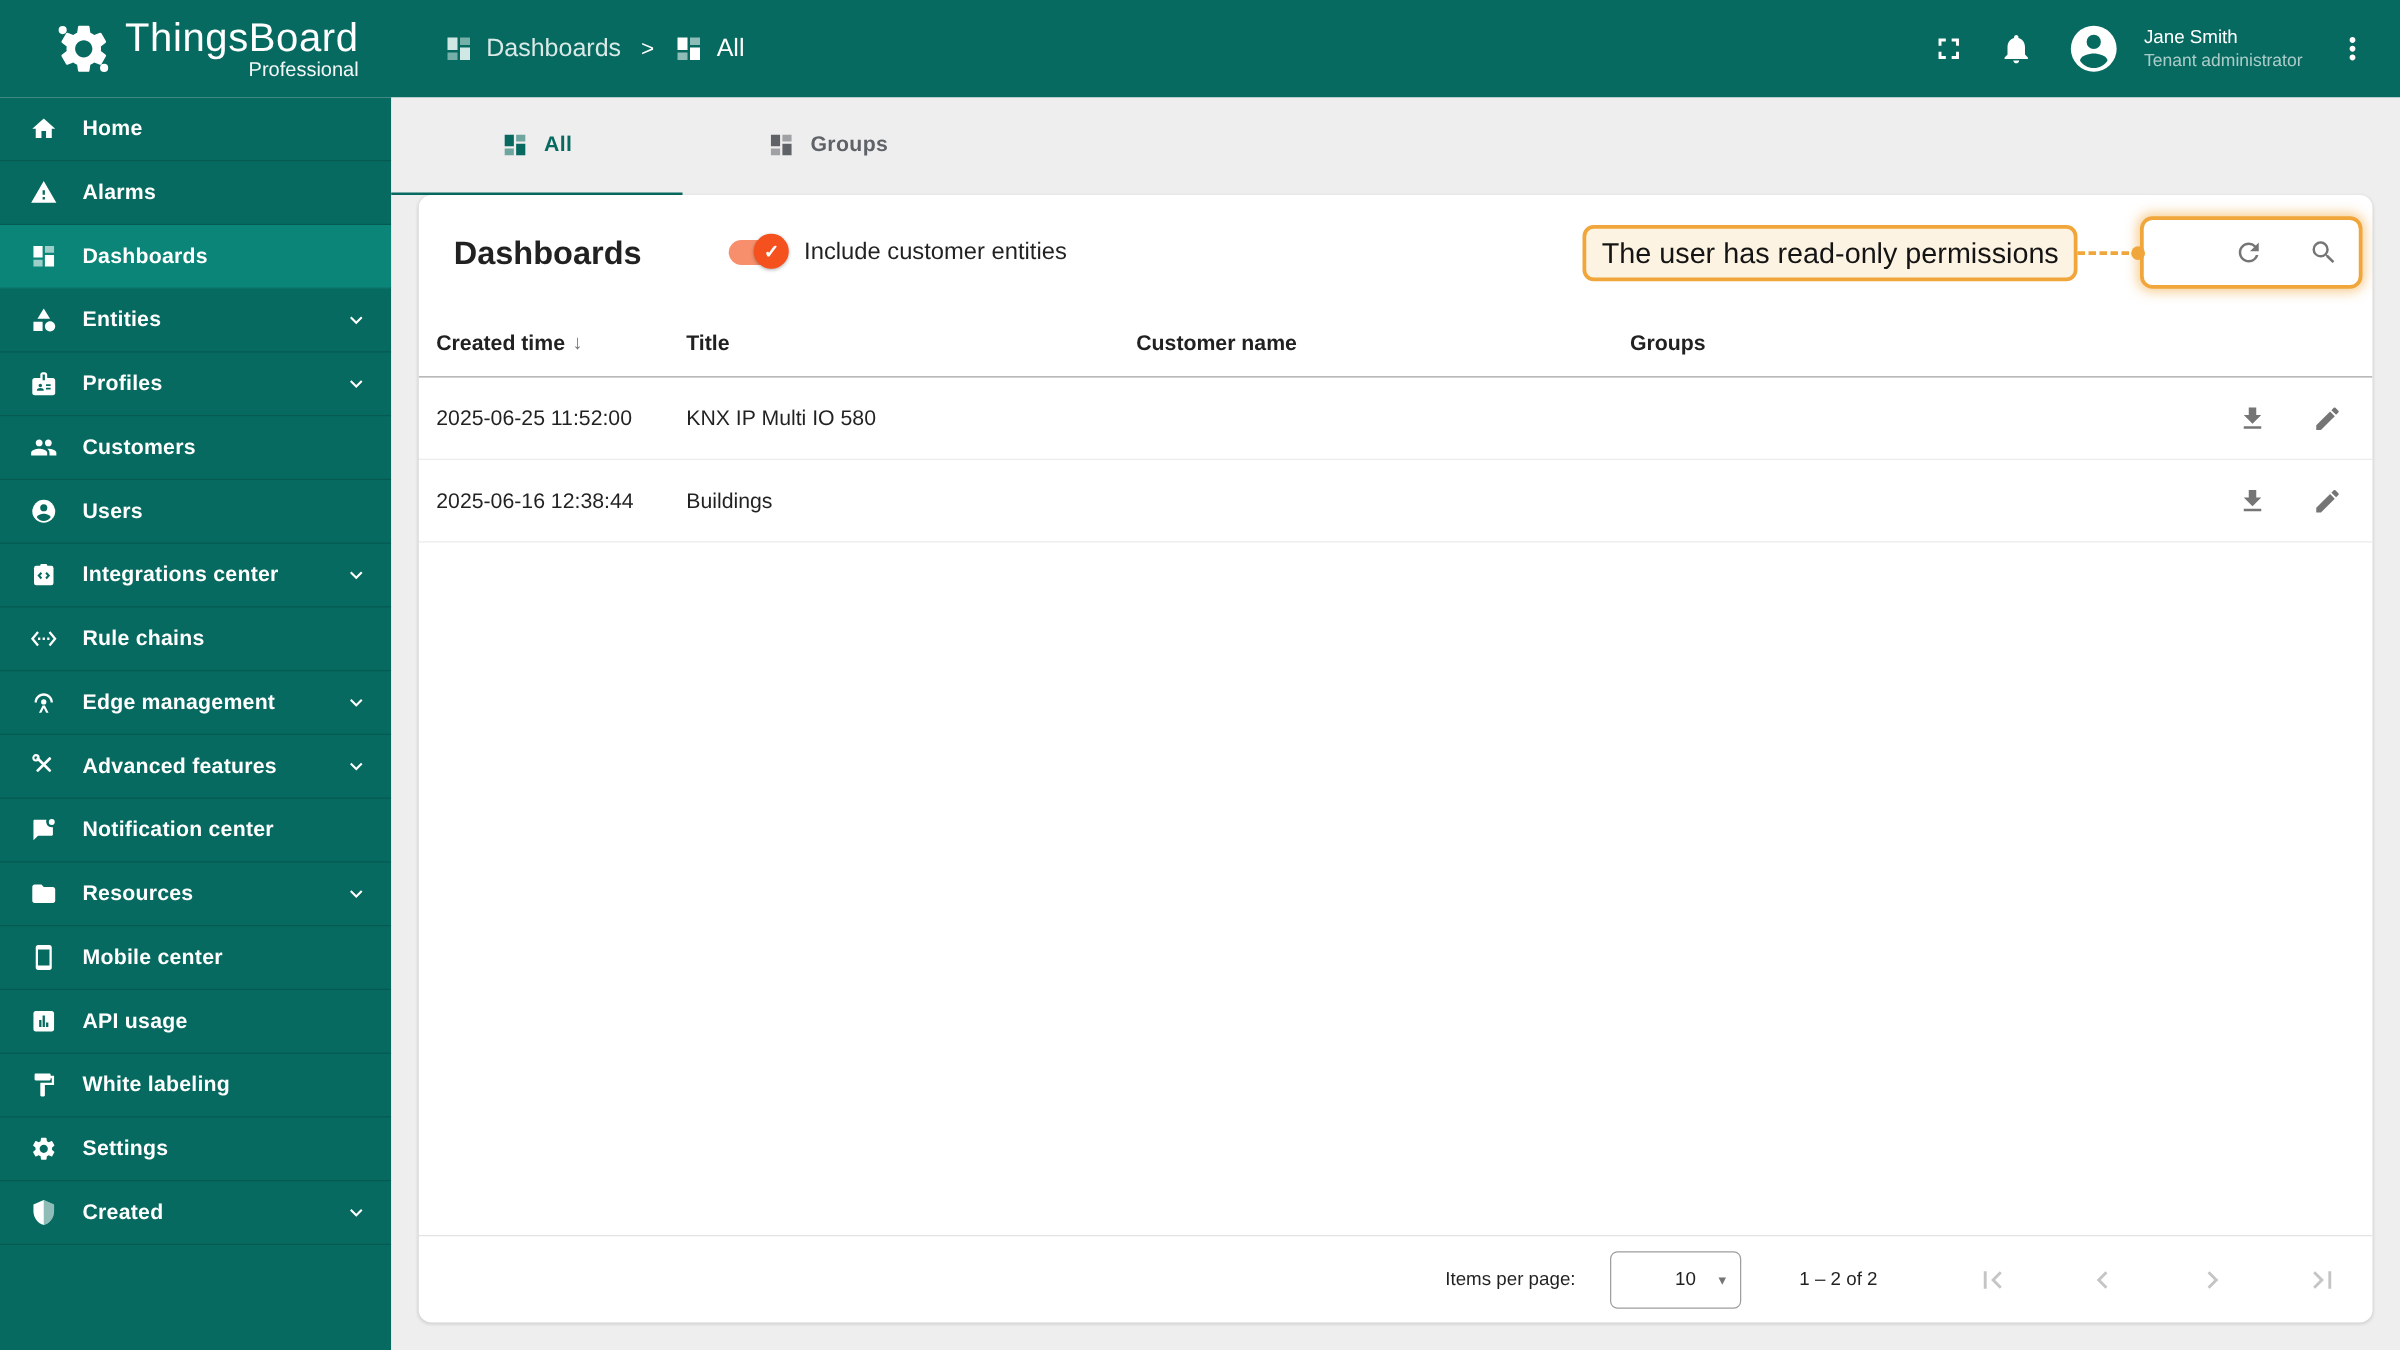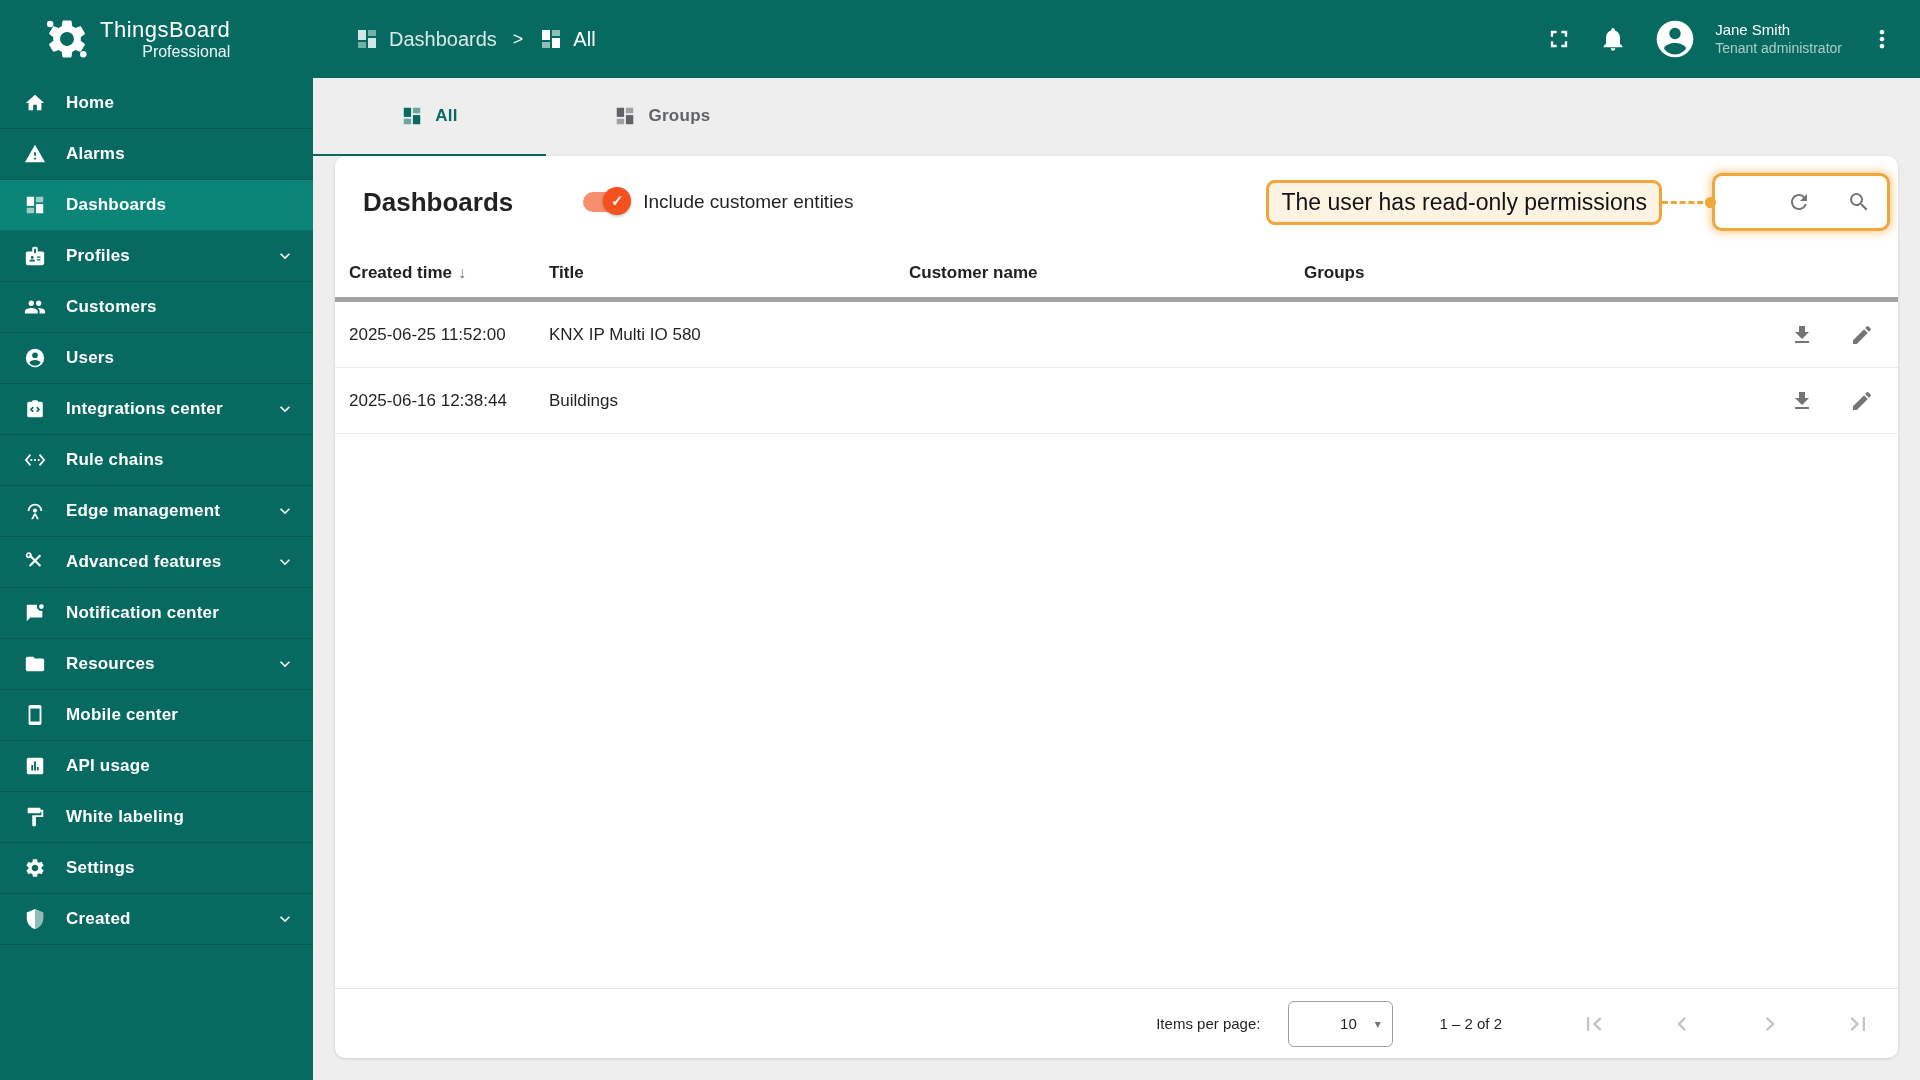--- a/index.html
+++ b/index.html
@@ -4,21 +4,21 @@
 <style>
   * { margin:0; padding:0; box-sizing:border-box; }
   html,body { width:1920px; height:1080px; overflow:hidden;
     font-family:"Liberation Sans", sans-serif; background:#eeeeee; }
 
   
   .topbar { height:78px; background:#066a60; display:flex; align-items:center; color:#fff; }
   .logo { width:313px; display:flex; align-items:center; padding-left:44px; gap:10px; cursor:pointer; }
   .logo-mark { width:46px; height:46px; }
   .logo-text { display:flex; flex-direction:column; align-items:flex-end; line-height:1; }
-  .logo-name { font-size:22px; letter-spacing:.5px; }
+  .logo-name { font-size:32px; letter-spacing:.5px; }
   .logo-sub { font-size:16px; margin-top:3px; opacity:.95; }
 
   .breadcrumb { display:flex; align-items:center; gap:16px; margin-left:42px; font-size:20px; }
   .crumb { display:flex; align-items:center; gap:10px; cursor:pointer; color:rgba(255,255,255,.85); }
   .crumb.current { color:#fff; }
   .crumb-icn { width:24px; height:24px; }
   .bc-sep { color:#fff; font-size:18px; }
 
   .topbar-right { margin-left:auto; display:flex; align-items:center; gap:26px; padding-right:24px; }
   .tb-btn { width:28px; height:28px; color:#fff; cursor:pointer; background:none; border:none; }
@@ -71,21 +71,21 @@
     border-radius:50%; background:#f0a63a; }
   .ann-target { width:178px; height:58px; border:3px solid #f0a63a; border-radius:10px; background:#fff;
     box-shadow:0 0 9px 2px rgba(240,166,58,.55); display:flex; align-items:center; justify-content:flex-end;
     gap:36px; padding-right:16px; }
   .mini-btn { width:24px; height:24px; border:none; background:none; color:#757575; cursor:pointer; }
   .mini-btn svg { width:100%; height:100%; }
 
   
   .thead, .trow { display:grid; grid-template-columns:200px 360px 395px 1fr 150px;
     align-items:center; padding-left:14px; }
-  .thead { height:54px; border-bottom:5px solid #a3a3a3; flex:0 0 auto; }
+  .thead { height:54px; border-bottom:1px solid #a3a3a3; flex:0 0 auto; }
   .th { font-size:17px; font-weight:700; color:#212121; display:flex; align-items:center; gap:6px; cursor:pointer; }
   .sort-arrow { font-size:16px; color:#757575; }
   .trow { height:66px; border-bottom:1px solid #ececec; cursor:pointer; }
   .td { font-size:17px; color:rgba(0,0,0,.87); }
   .row-actions { display:flex; justify-content:flex-end; gap:36px; padding-right:24px; }
   .act-btn { width:24px; height:24px; border:none; background:none; color:#757575; cursor:pointer; }
   .act-btn svg { width:100%; height:100%; }
   .tfill { flex:1; }
 
   
@@ -193,20 +193,29 @@
           <g fill="#fff">
             <path d="M3 13h8V3H3z"></path>
             <path d="M13 21h8V11h-8z"></path>
             <path opacity=".6" d="M13 3v6h8V3z"></path>
             <path opacity=".6" d="M3 21h8v-6H3z"></path>
           </g>
         </svg>
       <span class="nav-label">Dashboards</span>
     </div>
 
+    <div class="nav-item">
+      <svg class="icn" viewBox="0 0 24 24">
+          <path fill="currentColor" d="M12 2 6.5 11h11L12 2zM17.5 13c-2.49 0-4.5 2.01-4.5 4.5S15.01 22 17.5 22s4.5-2.01 4.5-4.5S19.99 13 17.5 13zM3 21.5h8v-8H3v8z"></path>
+        </svg>
+      <span class="nav-label">Entities</span>
+      <svg class="chev" viewBox="0 0 24 24">
+          <path fill="currentColor" d="M7.41 8.59 12 13.17l4.59-4.58L18 10l-6 6-6-6 1.41-1.41z"></path>
+        </svg>
+    </div>
 
     <div class="nav-item">
       <svg class="icn" viewBox="0 0 24 24">
           <path fill="currentColor" d="M20 7h-5V4c0-1.1-.9-2-2-2h-2c-1.1 0-2 .9-2 2v3H4c-1.1 0-2 .9-2 2v11c0 1.1.9 2 2 2h16c1.1 0 2-.9 2-2V9c0-1.1-.9-2-2-2zM11 4h2v5h-2V4zM9 12c.83 0 1.5.67 1.5 1.5S9.83 15 9 15s-1.5-.67-1.5-1.5S8.17 12 9 12zm3 6H6v-.43c0-.6.36-1.15.92-1.39.65-.28 1.37-.43 2.08-.43s1.43.15 2.08.43c.55.24.92.78.92 1.39V18zm6-1h-4v-1.5h4V17zm0-3h-4v-1.5h4V14z"></path>
         </svg>
       <span class="nav-label">Profiles</span>
       <svg class="chev" viewBox="0 0 24 24">
           <path fill="currentColor" d="M7.41 8.59 12 13.17l4.59-4.58L18 10l-6 6-6-6 1.41-1.41z"></path>
         </svg>
     </div>

